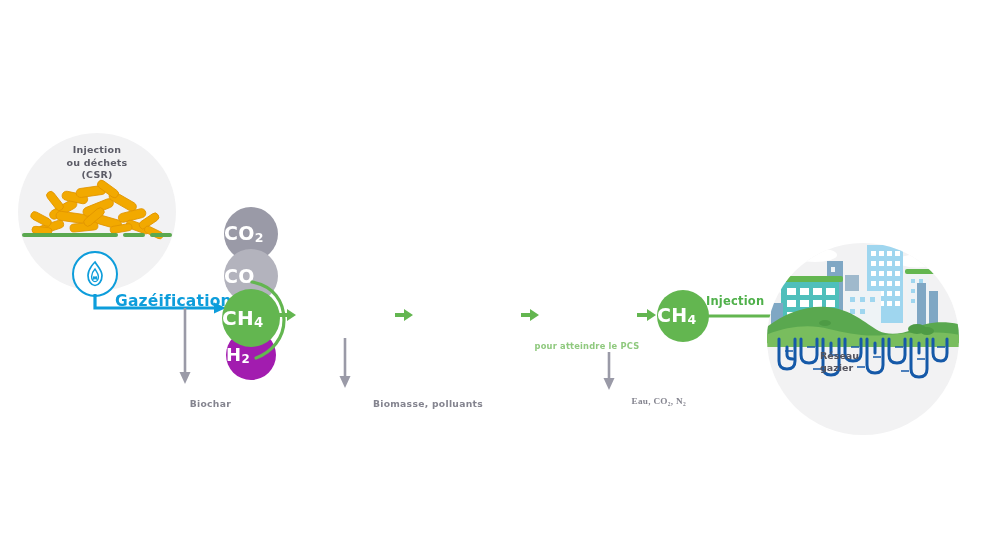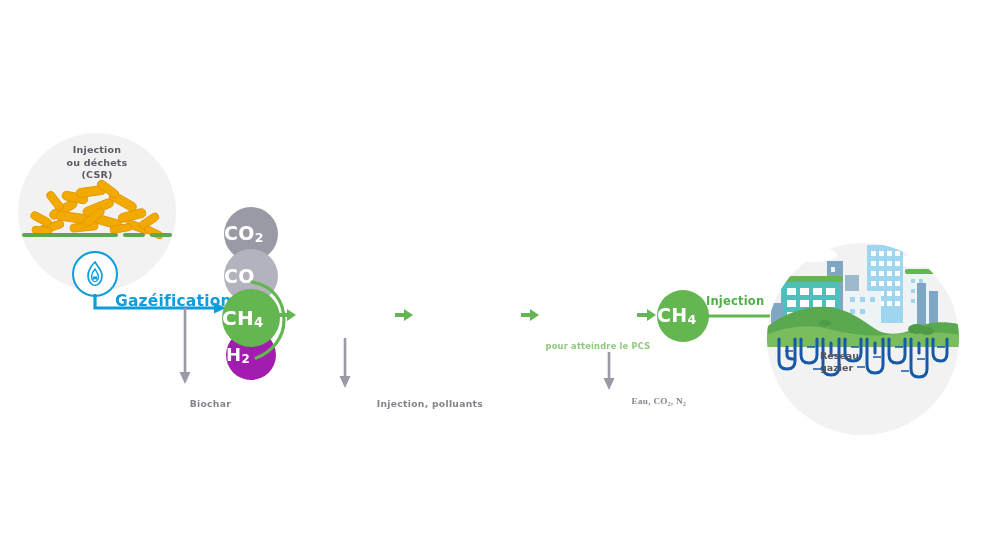--- a/index.html
+++ b/index.html
@@ -44,21 +44,21 @@
   .lbl{position:absolute;white-space:nowrap;}
   #gazeification-label{
     left:115px;top:292px;
     font-size:15.5px;color:#0d9ddb;font-weight:600;letter-spacing:.2px;
   }
   #injection-label{
     left:706px;top:294px;
     font-size:11.5px;color:#4fb04a;font-weight:600;letter-spacing:.2px;
   }
   #pcs-note{
-    left:523px;top:341px;width:150px;text-align:center;
+    left:512px;top:341px;width:150px;text-align:center;
     font-size:8.3px;color:#8fc97e;font-weight:600;letter-spacing:.2px;
   }
   .byproduct-label{
     font-size:9.2px;color:#84848f;font-weight:600;letter-spacing:.3px;
     text-align:right;
   }
   #biochar-label{left:139px;top:398px;width:92px;}
   #goudrons-label{left:287px;top:398px;width:196px;}
   #eau-label{left:532px;top:396px;width:154px;font-family:Liberation Serif, serif;}
   #reseau-label{
@@ -234,21 +234,21 @@
     </svg>
   </div>
   <div class="abs lbl byproduct-label" id="biochar-label">Biochar</div>
 
   <div class="abs" style="left:338px;top:338px;width:14px;height:52px;">
     <svg width="14" height="52" viewBox="0 0 14 52">
       <path d="M7 0 L7 40" fill="none" stroke="#9a9aa7" stroke-width="2.6"></path>
       <path d="M1.5 38 L7 50 L12.5 38 Z" fill="#9a9aa7"></path>
     </svg>
   </div>
-  <div class="abs lbl byproduct-label" id="goudrons-label">Injection, polluants</div>
+  <div class="abs lbl byproduct-label" id="goudrons-label">Biomasse, polluants</div>
 
   <div class="abs" style="left:602px;top:352px;width:14px;height:40px;">
     <svg width="14" height="40" viewBox="0 0 14 40">
       <path d="M7 0 L7 28" fill="none" stroke="#9a9aa7" stroke-width="2.6"></path>
       <path d="M1.5 26 L7 38 L12.5 26 Z" fill="#9a9aa7"></path>
     </svg>
   </div>
   <div class="abs lbl byproduct-label" id="eau-label">Eau, CO₂, N₂</div>
 
   <div class="abs" id="city-bubble"></div>

